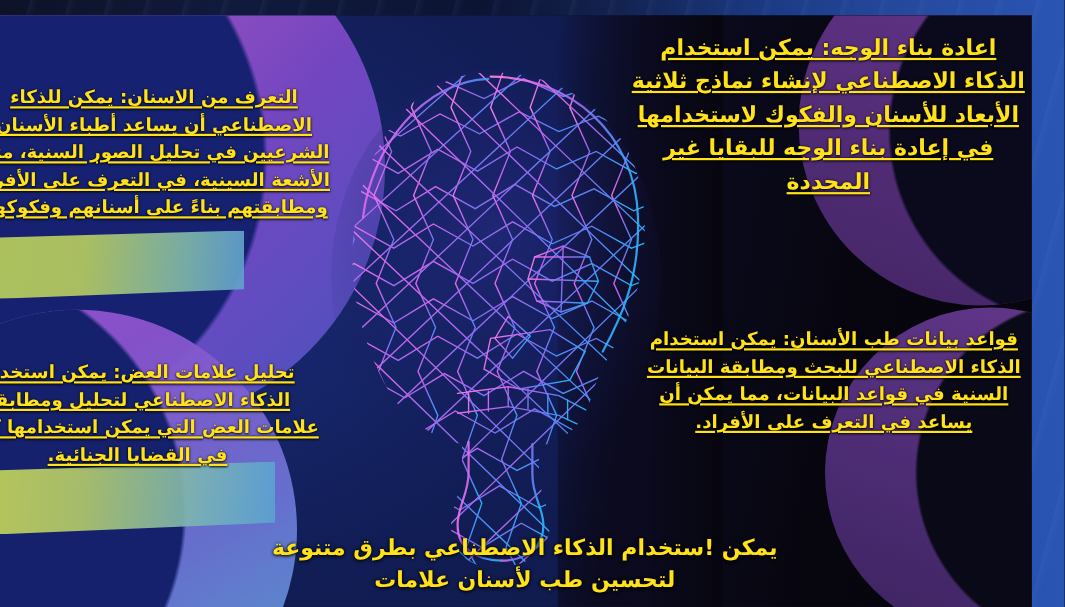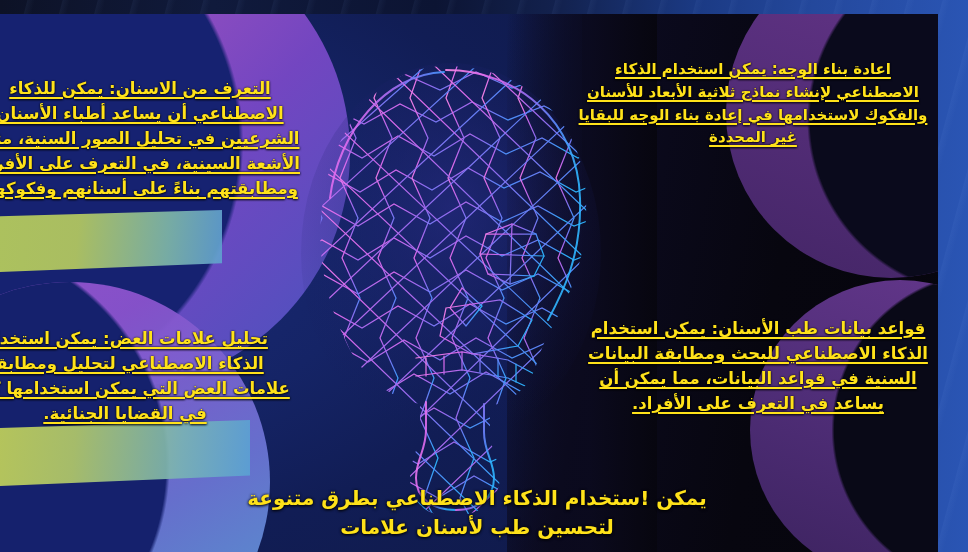--- a/index.html
+++ b/index.html
@@ -182,30 +182,29 @@
     font-size: 16.5px;
   }
   .txt-bl {
     left: -40px;
     top: 312px;
     width: 330px;
     font-size: 16.5px;
   }
   .txt-tr {
     right: 6px;
-    top: 44px;
+    top: 14px;
     width: 358px;
-    font-size: 15px;
+    font-size: 20px;
   }
   .txt-br {
     right: 10px;
     top: 282px;
     width: 340px;
     font-size: 16.5px;
-    margin-top: 20px;
   }
 
   .caption {
     position: absolute;
     left: 16px;
     right: 0;
     top: 470px;
     text-align: center;
     color: #ffe21a;
     font-weight: 700;

